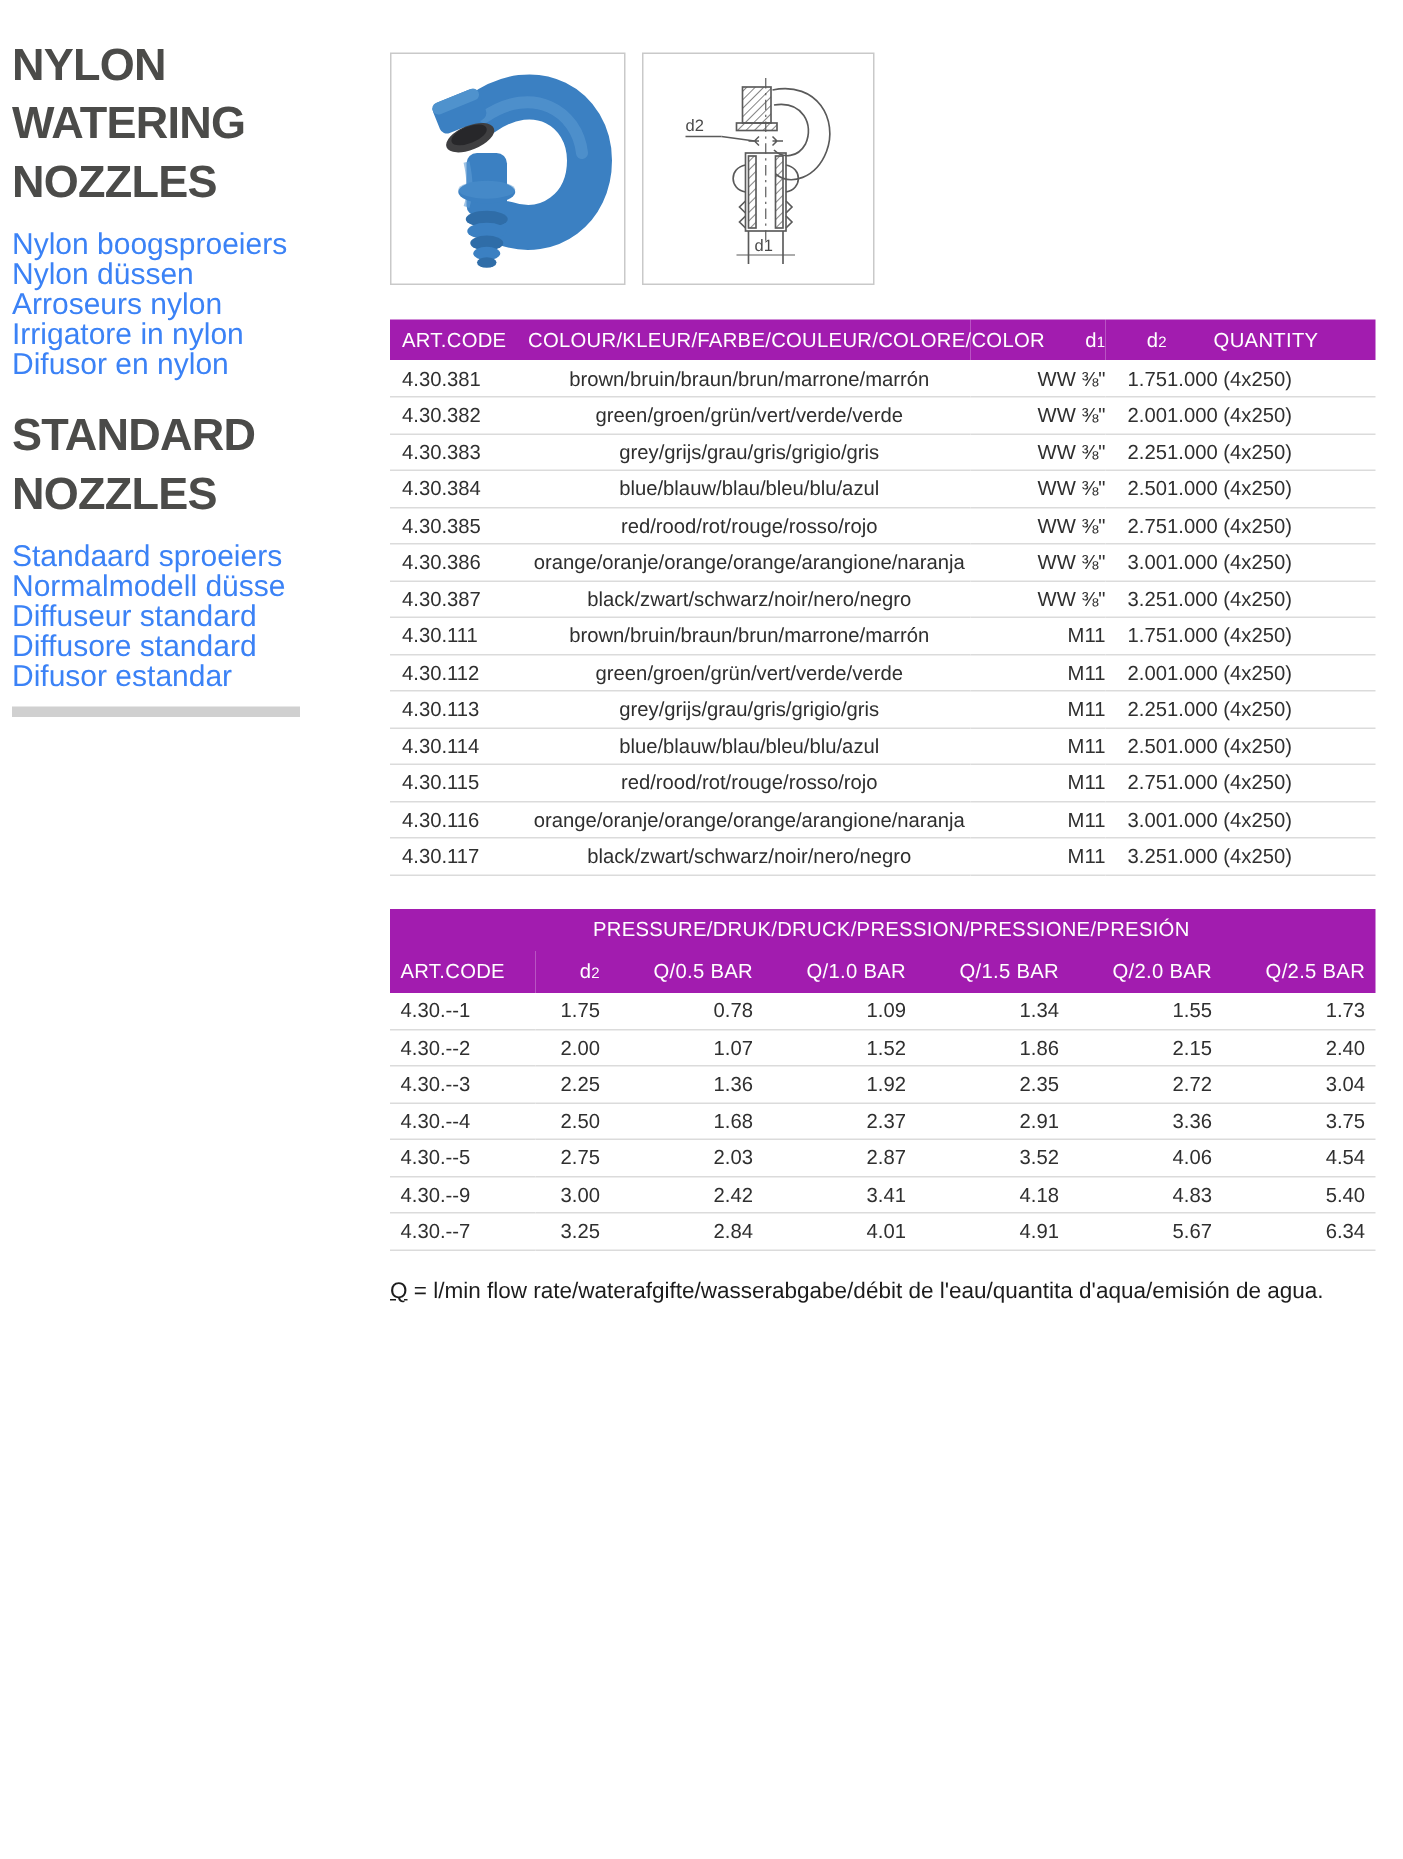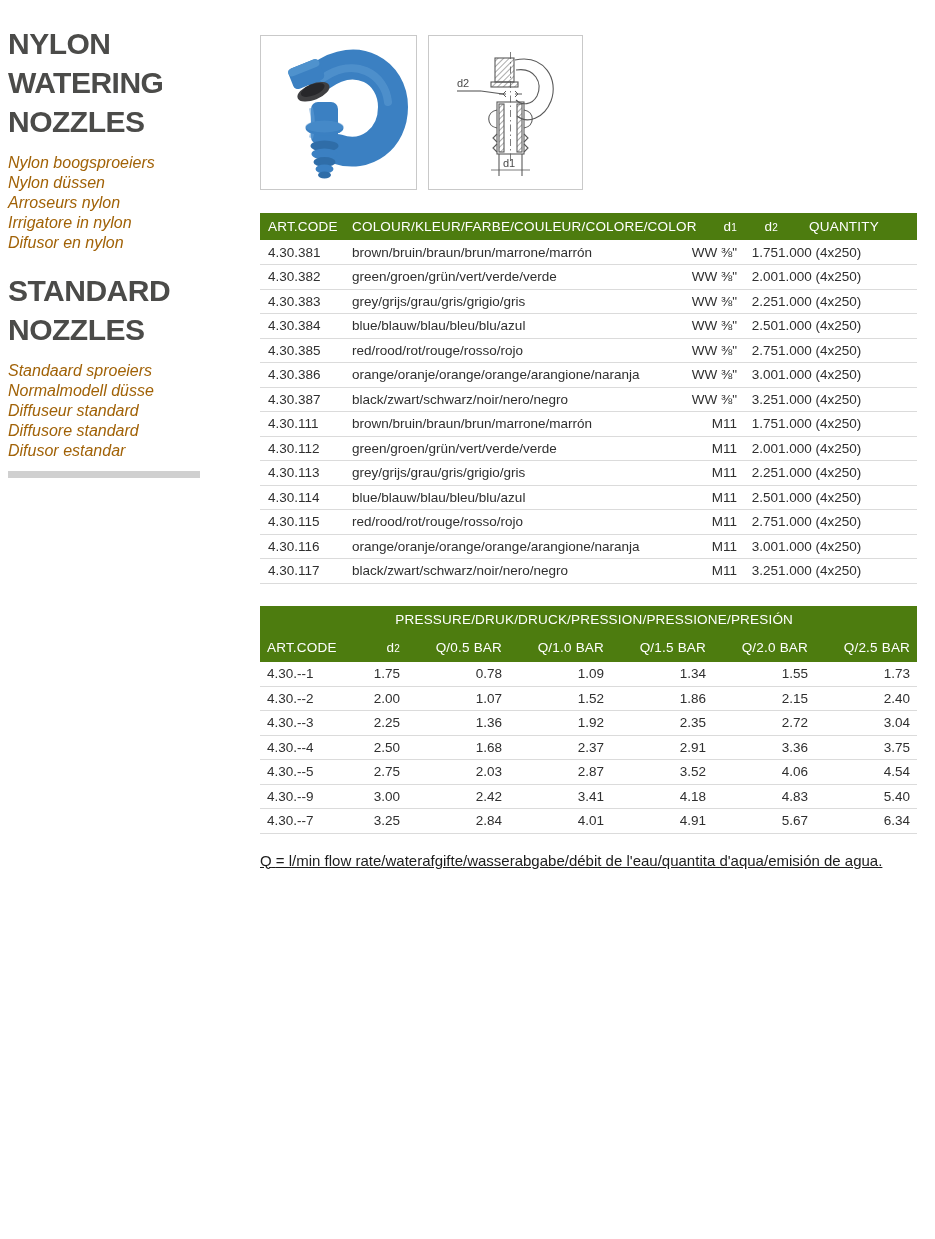--- a/index.html
+++ b/index.html
@@ -14,58 +14,58 @@
   .page { position: relative; width: 788px; height: 1239px; background: #fff; padding-left: 28px; }
 
   
   .sidebar { position: absolute; left: 8px; top: 24px; width: 230px; }
   .sidebar h1, .sidebar h2 {
     margin: 0; font-size: 30px; line-height: 39px; font-weight: 700;
     letter-spacing: -0.5px; color: #4b4b49;
   }
   .sidebar h2 { margin-top: 18px; }
   .trans-list { list-style: none; margin: 12px 0 0 0; padding: 0;
-    font-size: 16px; line-height: 20px; color: #a16207; font-style: italic; }
+    font-size: 20px; line-height: 20px; color: #3b82f6; }
   .divider-bar { margin-top: 10px; width: 192px; height: 7px; background: #d0d0d0; }
 
   
   .main { position: absolute; left: 260px; top: 33px; width: 657px; }
   .images-row { display: flex; gap: 11px; margin: 2px 0 0 0; }
   .frame { margin: 0; border: 1px solid #c9c9c9; background: #fff;
     display: flex; align-items: center; justify-content: center; }
   .frame.photo { width: 157px; height: 155px; }
   .frame.drawing { width: 155px; height: 155px; }
 
   
   table { border-collapse: collapse; table-layout: fixed; width: 657px; font-size: 13.5px; }
   thead th {
-    background: #4d7c0f; color: #ffffff; font-weight: 400;
+    background: #a21caf; color: #ffffff; font-weight: 400;
     height: 27px; font-size: 13.5px; letter-spacing: 0.2px; padding: 0;
   }
   .hsub { font-size: 10px; }
   tbody td { height: 24.5px; padding: 0; border-bottom: 1px solid #dbdbdb; color: #2f2f2f; }
   .t1 { margin-top: 23px; }
   .t2 { margin-top: 22px; }
   .t2 thead th.band { height: 28px; text-align: right; padding-right: 124px; }
   .t2 thead tr.cols th { height: 28px; }
 
   
   .t1 th:nth-child(1), .t1 td:nth-child(1) { text-align: left; padding-left: 8px; }
-  .t1 th:nth-child(2), .t1 td:nth-child(2) { text-align: left; }
+  .t1 th:nth-child(2), .t1 td:nth-child(2) { text-align: center; }
   .t1 th:nth-child(3), .t1 td:nth-child(3),
   .t1 th:nth-child(4), .t1 td:nth-child(4) { text-align: right; }
   .t1 th:nth-child(5), .t1 td:nth-child(5) { padding-right: 7px; }
 
   
   .t2 tr.cols th:nth-child(1), .t2 tbody td:nth-child(1) { text-align: left; padding-left: 7px; }
   .t2 tr.cols th:nth-child(n+2), .t2 tbody td:nth-child(n+2) { text-align: right; }
   .t2 tr.cols th:nth-child(7), .t2 tbody td:nth-child(7) { padding-right: 7px; }
 
   
-  .note { margin: 18px 0 0 0; font-size: 15px; color: #1c1c1c; text-decoration: underline; }
+  .note { margin: 18px 0 0 0; font-size: 15px; color: #1c1c1c; }
   .note .q { text-decoration: underline; }
 
   svg text { font-family: "Liberation Sans", sans-serif; }
 </style>
 </head>
 <body>
 
 <div class="page">
 
   <aside class="sidebar">

